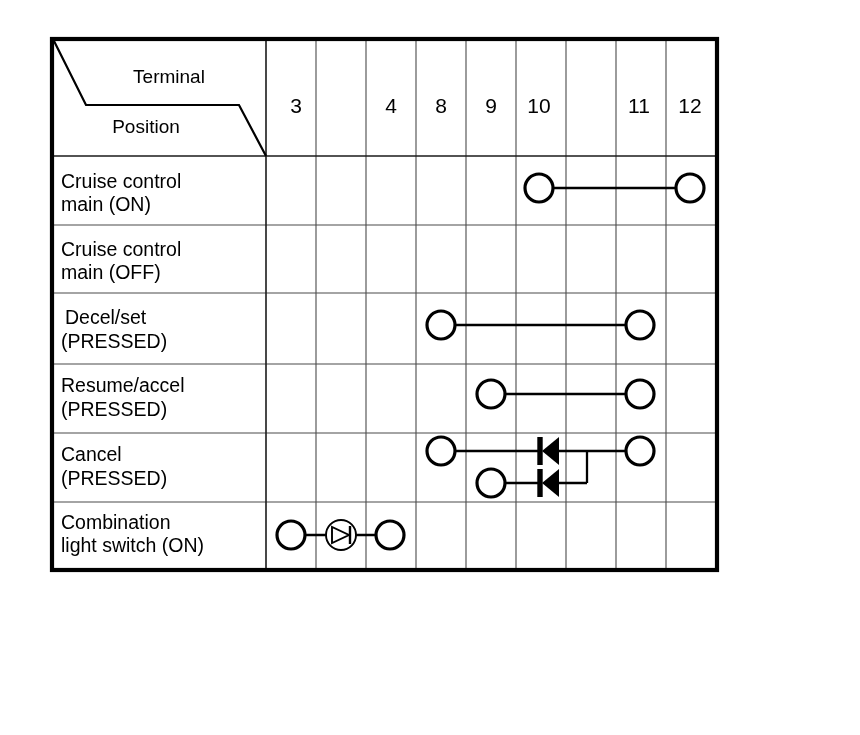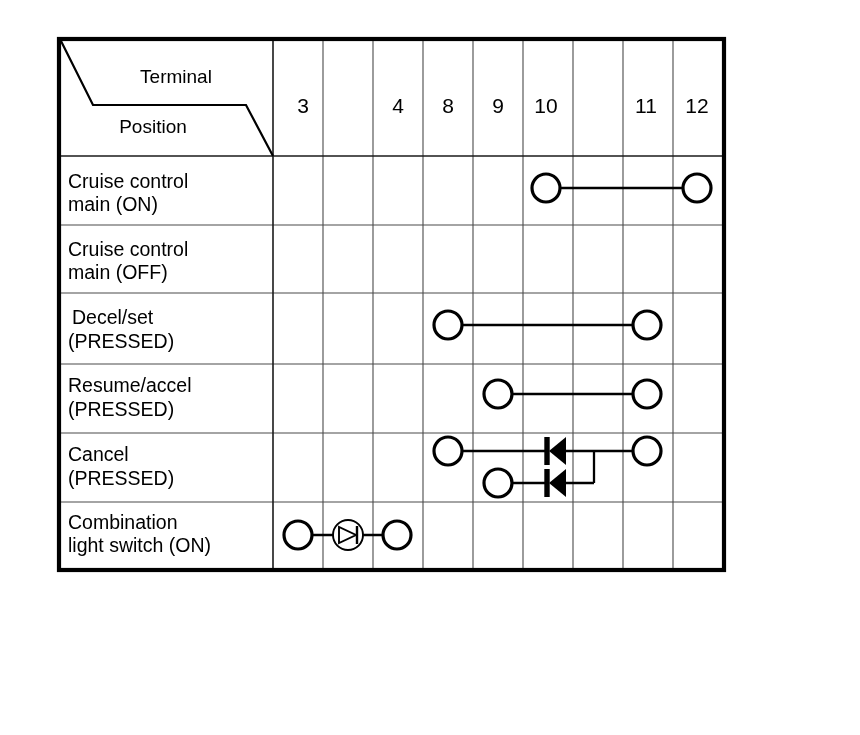--- a/index.html
+++ b/index.html
@@ -9,21 +9,21 @@
   }
   body {
     width: 860px;
     height: 735px;
     font-family: "Liberation Sans", sans-serif;
     position: relative;
     overflow: hidden;
   }
   #diagram-root {
     position: absolute;
-    left: 16px;
+    left: 9px;
     top: 0;
     width: 695px;
     height: 735px;
   }
   svg.continuity-table {
     display: block;
   }
   text {
     font-family: "Liberation Sans", sans-serif;
     fill: #000000;

